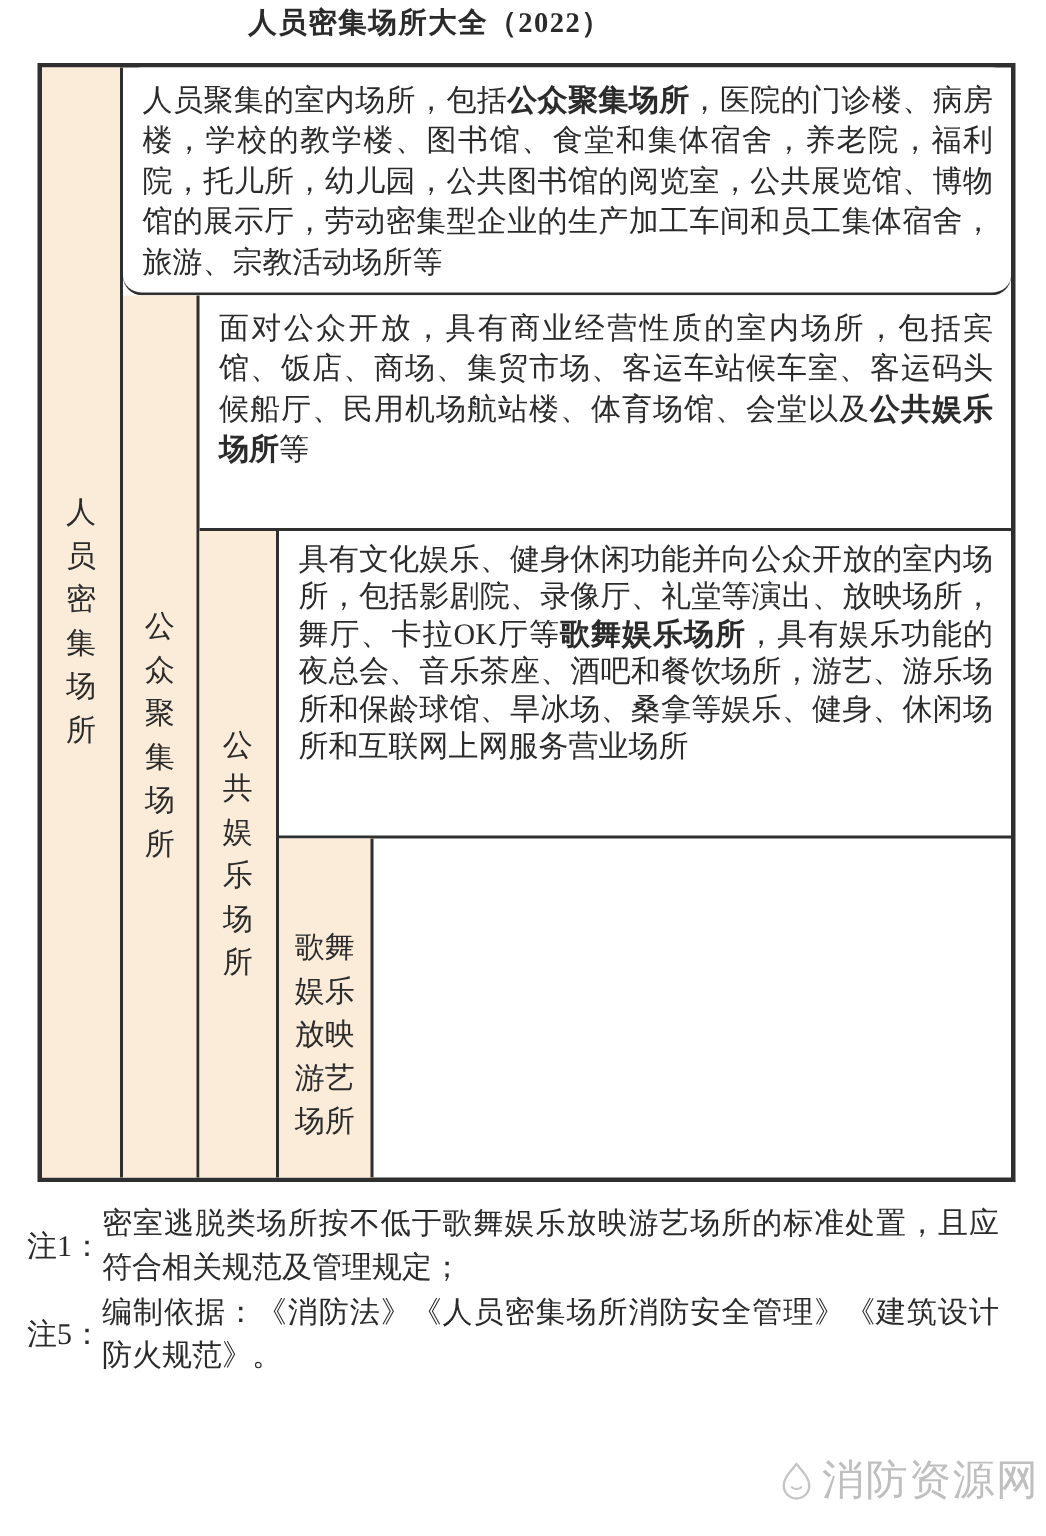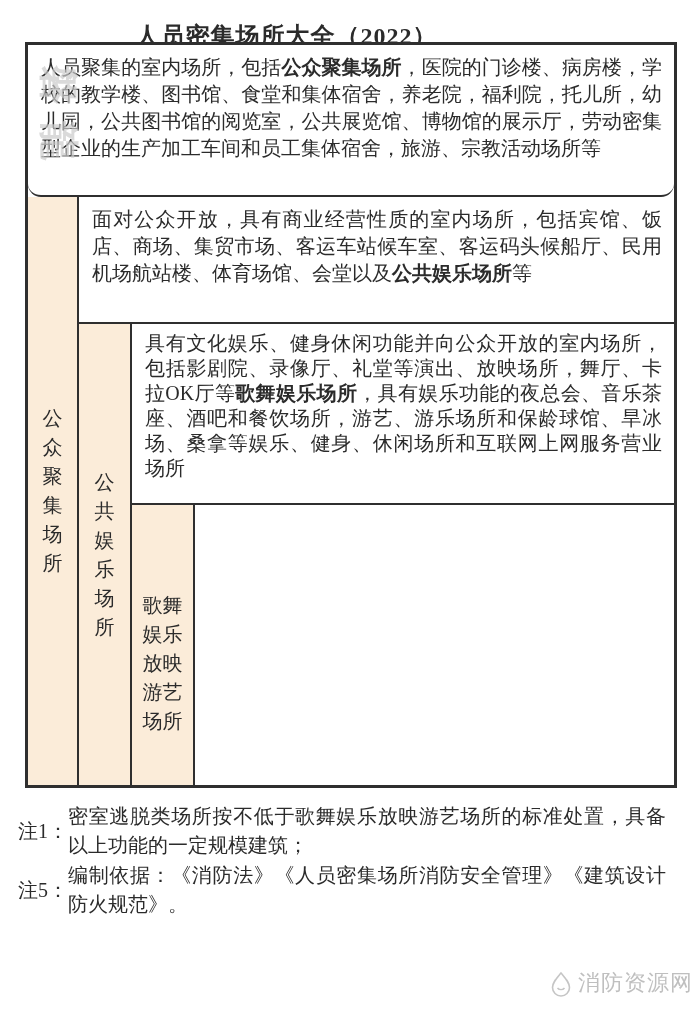--- a/index.html
+++ b/index.html
@@ -2,22 +2,22 @@
 <html><head>
 <meta charset="utf-8">
 <style>
   html,body{margin:0;padding:0;}
   body{
     width:697px;height:1024px;position:relative;background:#ffffff;
     font-family:"Liberation Serif","DejaVu Serif",serif;
     color:#2b2b2b;overflow:hidden;
   }
   .title{
-    position:absolute;top:20px;left:0;width:573px;text-align:center;
-    font-size:24px;font-weight:bold;letter-spacing:1px;
+    position:absolute;top:2px;left:0;width:573px;text-align:center;
+    font-size:19px;font-weight:bold;letter-spacing:1px;
   }
   .table{
     position:absolute;left:25px;top:42px;width:652px;height:746px;
     border:3px solid #2f2f2f;display:flex;box-sizing:border-box;background:#fff;
   }
   .hcol{
     background:#fbecd9;border-right:2px solid #2f2f2f;
     display:flex;align-items:center;justify-content:center;
     box-sizing:border-box;flex:0 0 auto;position:relative;
   }
@@ -32,49 +32,52 @@
   .col4{width:63px;}
   .stack{display:flex;flex-direction:column;flex:1 1 auto;min-width:0;}
   .hrow{display:flex;flex:1 1 auto;min-height:0;}
   .cell{
     background:#ffffff;box-sizing:border-box;padding:9px 12px 6px 13px;
     font-size:20px;line-height:27px;white-space:pre-wrap;
     overflow:hidden;text-align:justify;
   }
   .cell .b{font-weight:bold;}
   .row1{height:152px;border-bottom:2px solid #2f2f2f;border-radius:13px;}
-  .row2{height:127px;border-bottom:2px solid #2f2f2f;}
-  .row3{height:181px;border-bottom:2px solid #2f2f2f;line-height:25px;padding-top:7px;}
+  .row2{height:157px;border-bottom:2px solid #2f2f2f;}
+  .row3{height:205px;border-bottom:2px solid #2f2f2f;line-height:25px;padding-top:7px;}
   .row4{flex:1 1 auto;line-height:28px;}
   .corner-wm{position:absolute;left:30px;top:76px;width:0;height:0;pointer-events:none;}
   .corner-wm span{
     position:absolute;transform:translate(-50%,-50%) rotate(90deg);
     white-space:nowrap;font-size:40px;font-weight:bold;letter-spacing:16px;
     color:#cbcbcb;opacity:.7;
   }
   .notes{position:absolute;left:18px;top:802px;width:648px;font-size:20px;line-height:29px;}
   .note{display:flex;margin-bottom:1px;align-items:center;}
   .note .nlabel{flex:0 0 50px;}
   .note .ntext{flex:1 1 auto;text-align:justify;}
   .footer-wm{
-    position:absolute;right:4px;top:968px;display:flex;align-items:flex-end;
-    color:#b5b5b5;font-size:22px;letter-spacing:1px;opacity:.85;pointer-events:none;
+    position:absolute;right:4px;top:968px;display:flex;align-items:center;
+    color:#b5b5b5;font-size:28px;letter-spacing:1px;opacity:.85;pointer-events:none;
   }
   .footer-wm svg{margin-right:3px;}
 </style>
 </head>
 <body>
 
 <div class="title">人员密集场所大全（2022）</div>
 
 <div class="table">
   <div class="corner-wm">
     <span>磐龍</span>
   </div>
 
+  <div class="hcol col1">
+    <span class="vlabel">人员密集场所</span>
+  </div>
 
   <div class="stack">
     <div class="cell row1"><span>人员聚集的室内场所，包括</span><span class="b">公众聚集场所</span><span>，医院的门诊楼、病房楼，学校的教学楼、图书馆、食堂和集体宿舍，养老院，福利院，托儿所，幼儿园，公共图书馆的阅览室，公共展览馆、博物馆的展示厅，劳动密集型企业的生产加工车间和员工集体宿舍，旅游、宗教活动场所等</span></div>
 
     <div class="hrow">
       <div class="hcol col2">
         <span class="vlabel">公众聚集场所</span>
       </div>
 
       <div class="stack">
@@ -96,21 +99,21 @@
           </div>
         </div>
       </div>
     </div>
   </div>
 </div>
 
 <div class="notes">
   <div class="note">
     <span class="nlabel">注1：</span>
-    <span class="ntext">密室逃脱类场所按不低于歌舞娱乐放映游艺场所的标准处置，具备以上功能的一定规模建筑；</span>
+    <span class="ntext">密室逃脱类场所按不低于歌舞娱乐放映游艺场所的标准处置，且应符合相关规范及管理规定；</span>
   </div>
   <div class="note">
     <span class="nlabel">注5：</span>
     <span class="ntext">编制依据：《消防法》《人员密集场所消防安全管理》《建筑设计防火规范》。</span>
   </div>
 </div>
 
 <div class="footer-wm">
   <svg width="28" height="28" viewBox="0 0 28 28">
     <path d="M14 3 C 9 9, 5.5 12.5, 5.5 17.5 a 8.5 8.5 0 0 0 17 0 C 22.5 12.5, 19 9, 14 3 Z" fill="none" stroke="#bcbcbc" stroke-width="1.6"></path>

